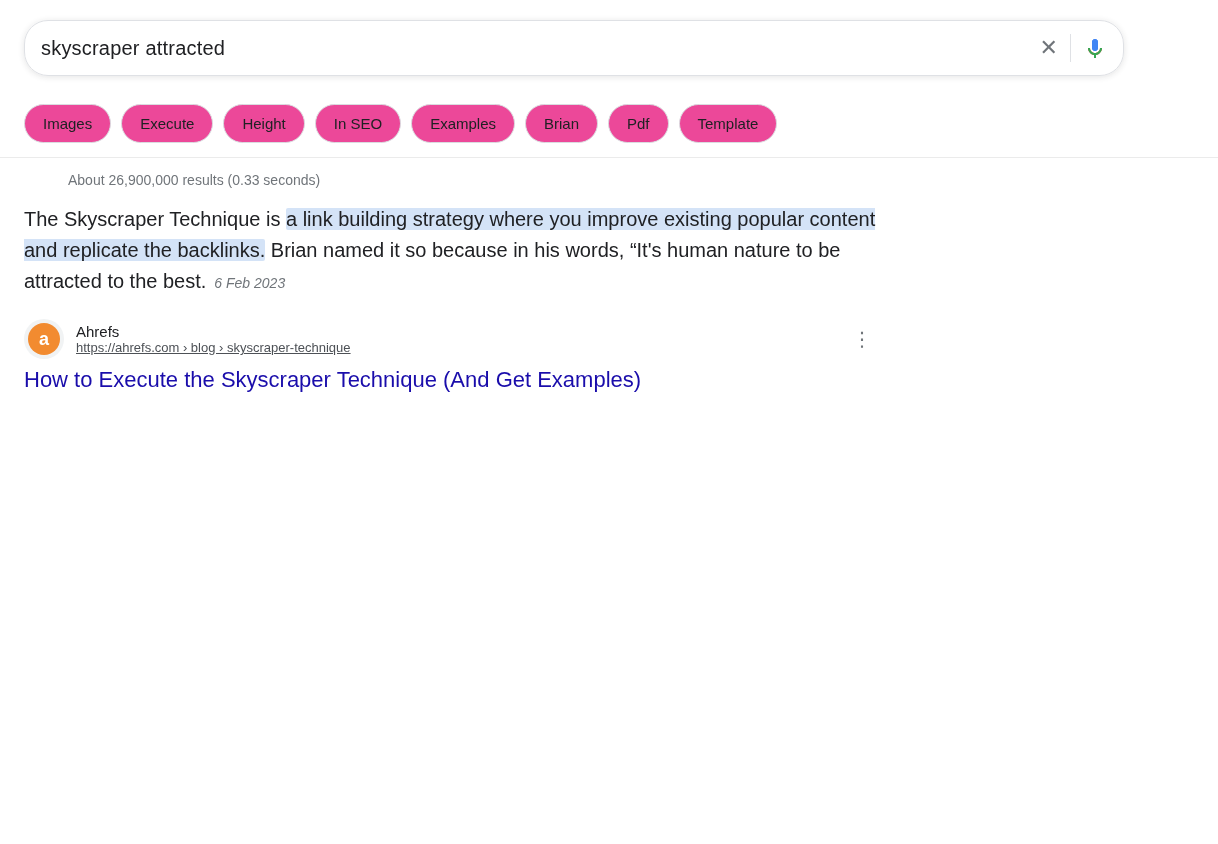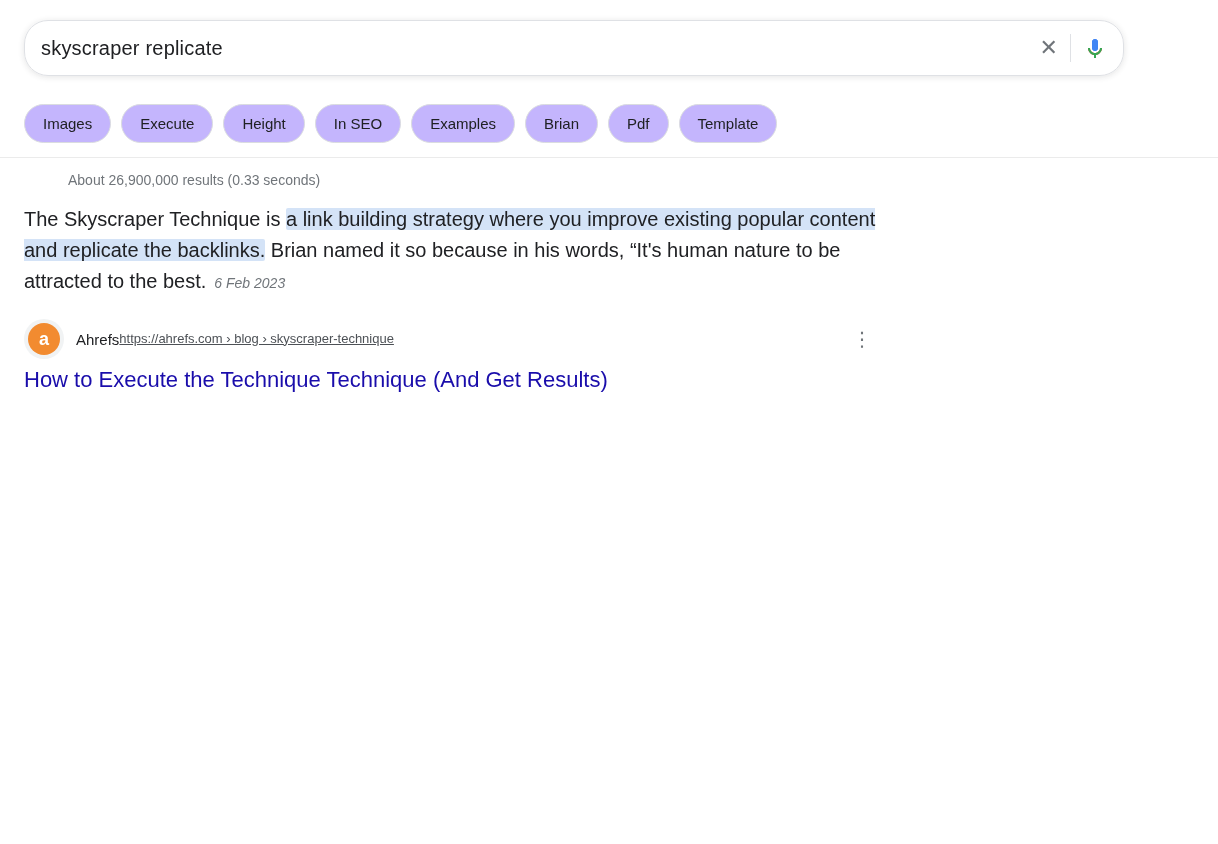--- a/index.html
+++ b/index.html
@@ -63,21 +63,21 @@
       overflow-x: hidden;
     }
     .chip {
       border: 1px solid #dadce0;
       border-radius: 20px;
       padding: 8px 18px;
       font-size: 15px;
       color: #202124;
       cursor: pointer;
       white-space: nowrap;
-      background: #c4b5fd;
+      background: #ec4899;
       font-family: Arial, sans-serif;
       font-weight: 400;
       line-height: 1.4;
     }
 
     
     .results-container {
       padding: 14px 24px 20px 24px;
       max-width: 900px;
     }
@@ -135,23 +135,22 @@
       color: #fff;
       font-size: 18px;
       font-weight: bold;
       display: flex;
       align-items: center;
       justify-content: center;
       font-family: Arial, sans-serif;
     }
     .source-info {
       display: flex;
-      flex-direction: row;
+      flex-direction: column;
       flex: 1;
-      text-align: right;
     }
     .source-name {
       font-size: 15px;
       color: #202124;
       font-weight: 400;
     }
     .source-url {
       font-size: 13px;
       color: #4d5156;
       text-decoration: underline;
@@ -169,21 +168,21 @@
       line-height: 1.4;
       text-decoration: none;
       display: block;
     }
   </style>
 </head>
 <body>
 
 <div class="search-bar-container">
   <div class="search-bar">
-    <span class="search-query">skyscraper replicate</span>
+    <span class="search-query">skyscraper attracted</span>
     <span class="search-clear-icon">✕</span>
     <div class="search-divider"></div>
     <span class="mic-icon">
       <svg class="mic-svg" viewBox="0 0 24 24" xmlns="http://www.w3.org/2000/svg">
         <path d="M12 15c1.66 0 3-1.34 3-3V6c0-1.66-1.34-3-3-3S9 4.34 9 6v6c0 1.66 1.34 3 3 3z" fill="#4285f4"></path>
         <path d="M17 12c0 2.76-2.24 5-5 5s-5-2.24-5-5H5c0 3.53 2.61 6.43 6 6.92V22h2v-3.08c3.39-.49 6-3.39 6-6.92h-2z" fill="#ea4335"></path>
         <path d="M12 15c1.66 0 3-1.34 3-3V6c0-1.66-1.34-3-3-3S9 4.34 9 6v6c0 1.66 1.34 3 3 3z" fill="#4285f4" opacity="0"></path>
         <path d="M9 6c0-1.66 1.34-3 3-3s3 1.34 3 3v6c0 1.66-1.34 3-3 3s-3-1.34-3-3V6z" fill="#4285f4"></path>
         <path d="M17 12c0 2.76-2.24 5-5 5s-5-2.24-5-5H5c0 3.53 2.61 6.43 6 6.92V22h2v-3.08C16.39 18.43 19 15.53 19 12h-2z" fill="#34a853"></path>
       </svg>
@@ -214,15 +213,15 @@
     <div class="result-source-row">
       <div class="favicon-wrapper">
         <div class="favicon-letter">a</div>
       </div>
       <div class="source-info">
         <span class="source-name">Ahrefs</span>
         <span class="source-url">https://ahrefs.com › blog › skyscraper-technique</span>
       </div>
       <span class="more-options-icon">⋮</span>
     </div>
-    <a class="result-title" href="#">How to Execute the Technique Technique (And Get Results)</a>
+    <a class="result-title" href="#">How to Execute the Skyscraper Technique (And Get Examples)</a>
   </div>
 </div>
 
 </body></html>

